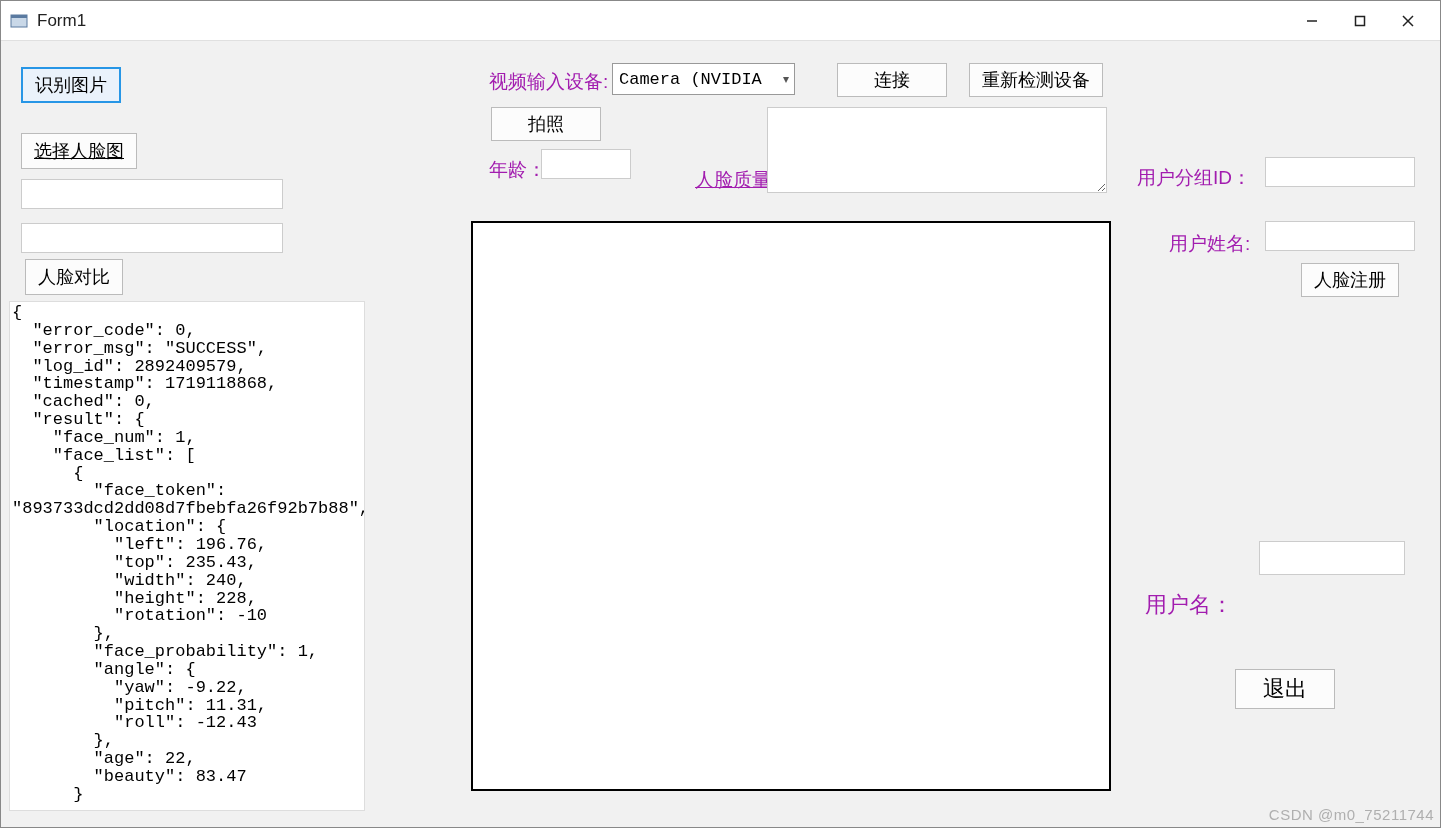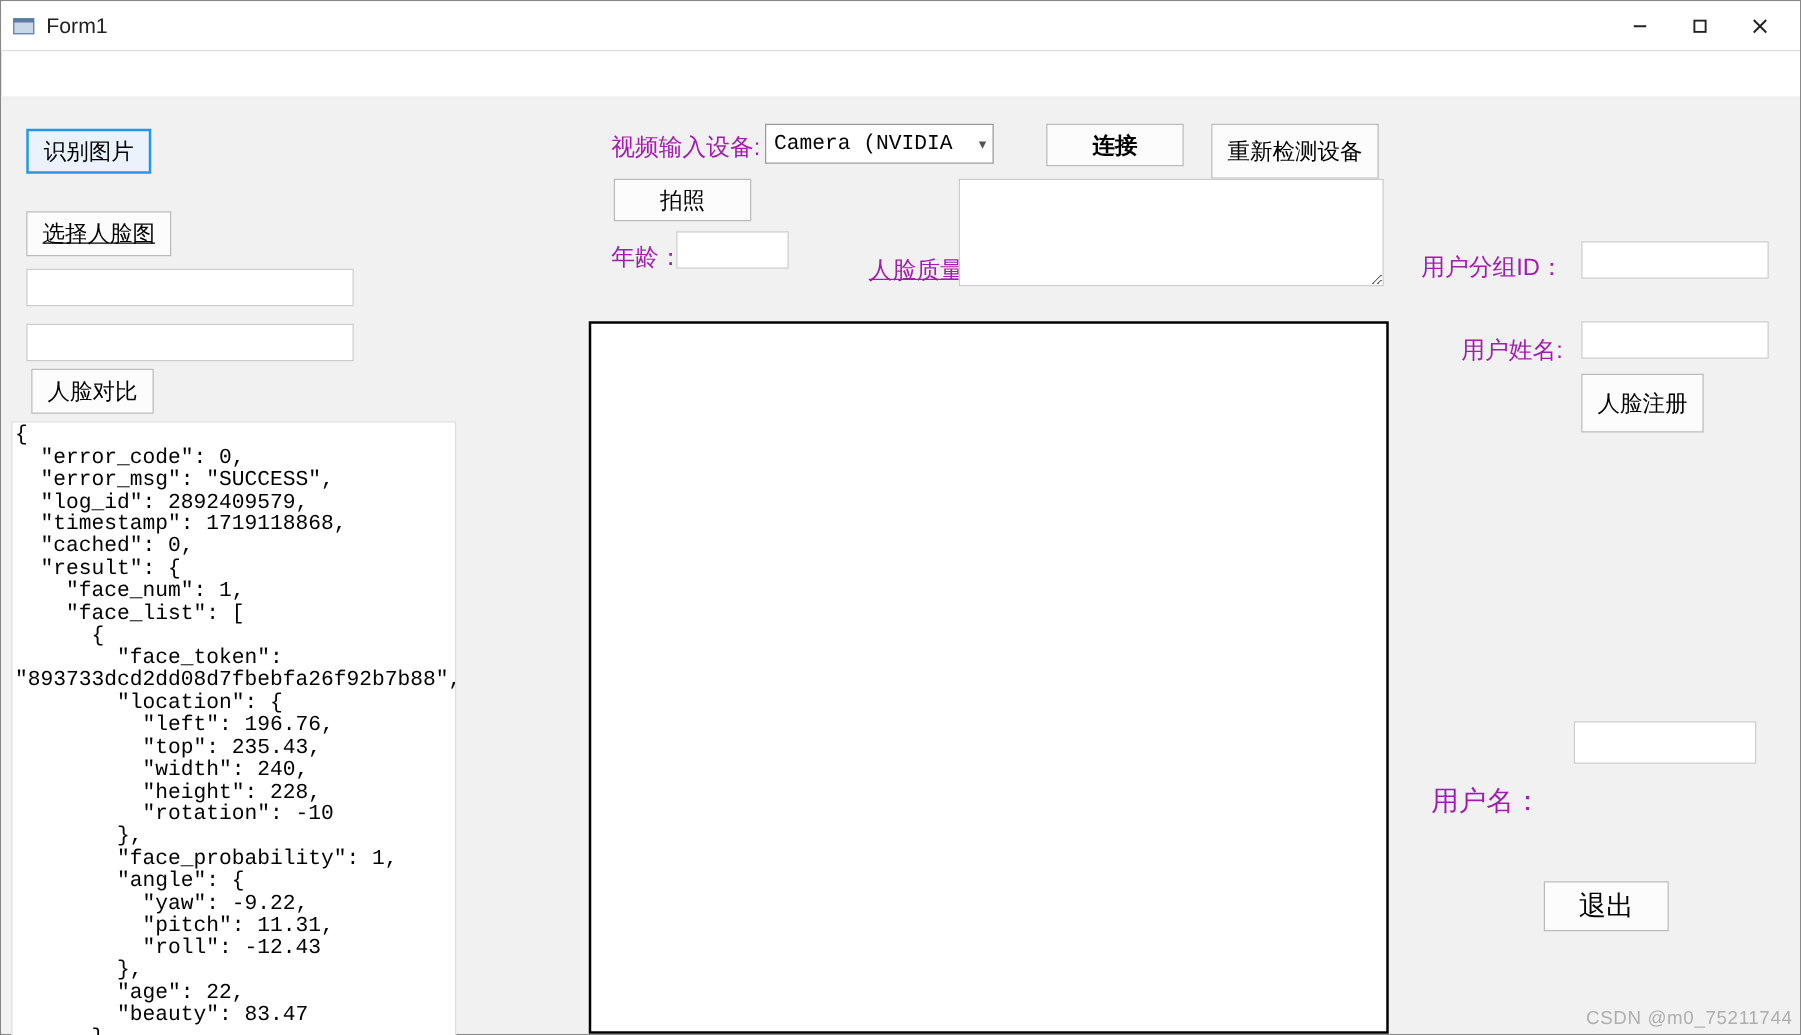--- a/index.html
+++ b/index.html
@@ -11,21 +11,20 @@
       height: 828px;
       overflow: hidden;
     }
     .window {
       width: 1441px;
       height: 828px;
       background: #ffffff;
       border: 1px solid #888;
       display: flex;
       flex-direction: column;
-      gap: 36px;
     }
     .titlebar {
       height: 40px;
       background: #ffffff;
       display: flex;
       align-items: center;
       padding: 0 8px;
       border-bottom: 1px solid #e0e0e0;
     }
     .titlebar-icon {
@@ -121,35 +120,35 @@
     #btn-recognize   { position:absolute; left:20px;  top:26px;  height:36px; }
     #btn-choose-face { position:absolute; left:20px;  top:92px;  height:36px;text-decoration:underline; }
     #tb1             { position:absolute; left:20px;  top:138px; width:262px; }
     #tb2             { position:absolute; left:20px;  top:182px; width:262px; }
     #btn-compare     { position:absolute; left:24px;  top:218px; height:36px; }
     #result          { left:8px; top:260px; width:356px; height:510px; }
 
     #lbl-video       { position:absolute; left:488px; top:28px; }
     #sel-video-wrap  { position:absolute; left:611px; top:22px; }
     #sel-video       { width:183px; }
-    #btn-connect     { position:absolute; left:836px; top:22px; width:110px; height:34px;font-weight:bold; }
-    #btn-redetect    { position:absolute; left:968px; top:22px; height:44px; }
+    #btn-connect     { position:absolute; left:836px; top:22px; width:110px; height:34px; }
+    #btn-redetect    { position:absolute; left:968px; top:22px; height:34px; }
 
     #btn-photo       { position:absolute; left:490px; top:66px; width:110px; height:34px; }
     #lbl-age         { position:absolute; left:488px; top:116px; }
     #tb-age          { position:absolute; left:540px; top:108px; width:90px; }
     #lbl-quality     { position:absolute; left:694px; top:126px;text-decoration:underline; }
     #tb-quality      { position:absolute; left:766px; top:66px;  width:340px; height:86px; background:#fff; border:1px solid #ccc; }
 
     #lbl-groupid     { position:absolute; left:1136px; top:124px; }
     #tb-groupid      { position:absolute; left:1264px; top:116px; width:150px; }
 
     #lbl-username2   { position:absolute; left:1168px; top:190px; }
     #tb-username2    { position:absolute; left:1264px; top:180px; width:150px; }
-    #btn-register    { position:absolute; left:1264px; top:222px; height:47px; }
+    #btn-register    { position:absolute; left:1300px; top:222px; height:34px; }
 
     #video           { left:470px; top:180px; width:640px; height:570px; }
 
     #btn-login       { position:absolute; left:1254px; top:414px; width:150px; height:46px; font-size:22px; }
     #lbl-username    { position:absolute; left:1144px; top:510px; font-size:22px;margin-top:39px; }
     #tb-username     { position:absolute; left:1258px; top:500px; width:146px; height:34px; border:1px solid #ccc; }
 
     #btn-exit        { position:absolute; left:1234px; top:628px; width:100px; height:40px; font-size:22px; }
   </style>
 </head>

